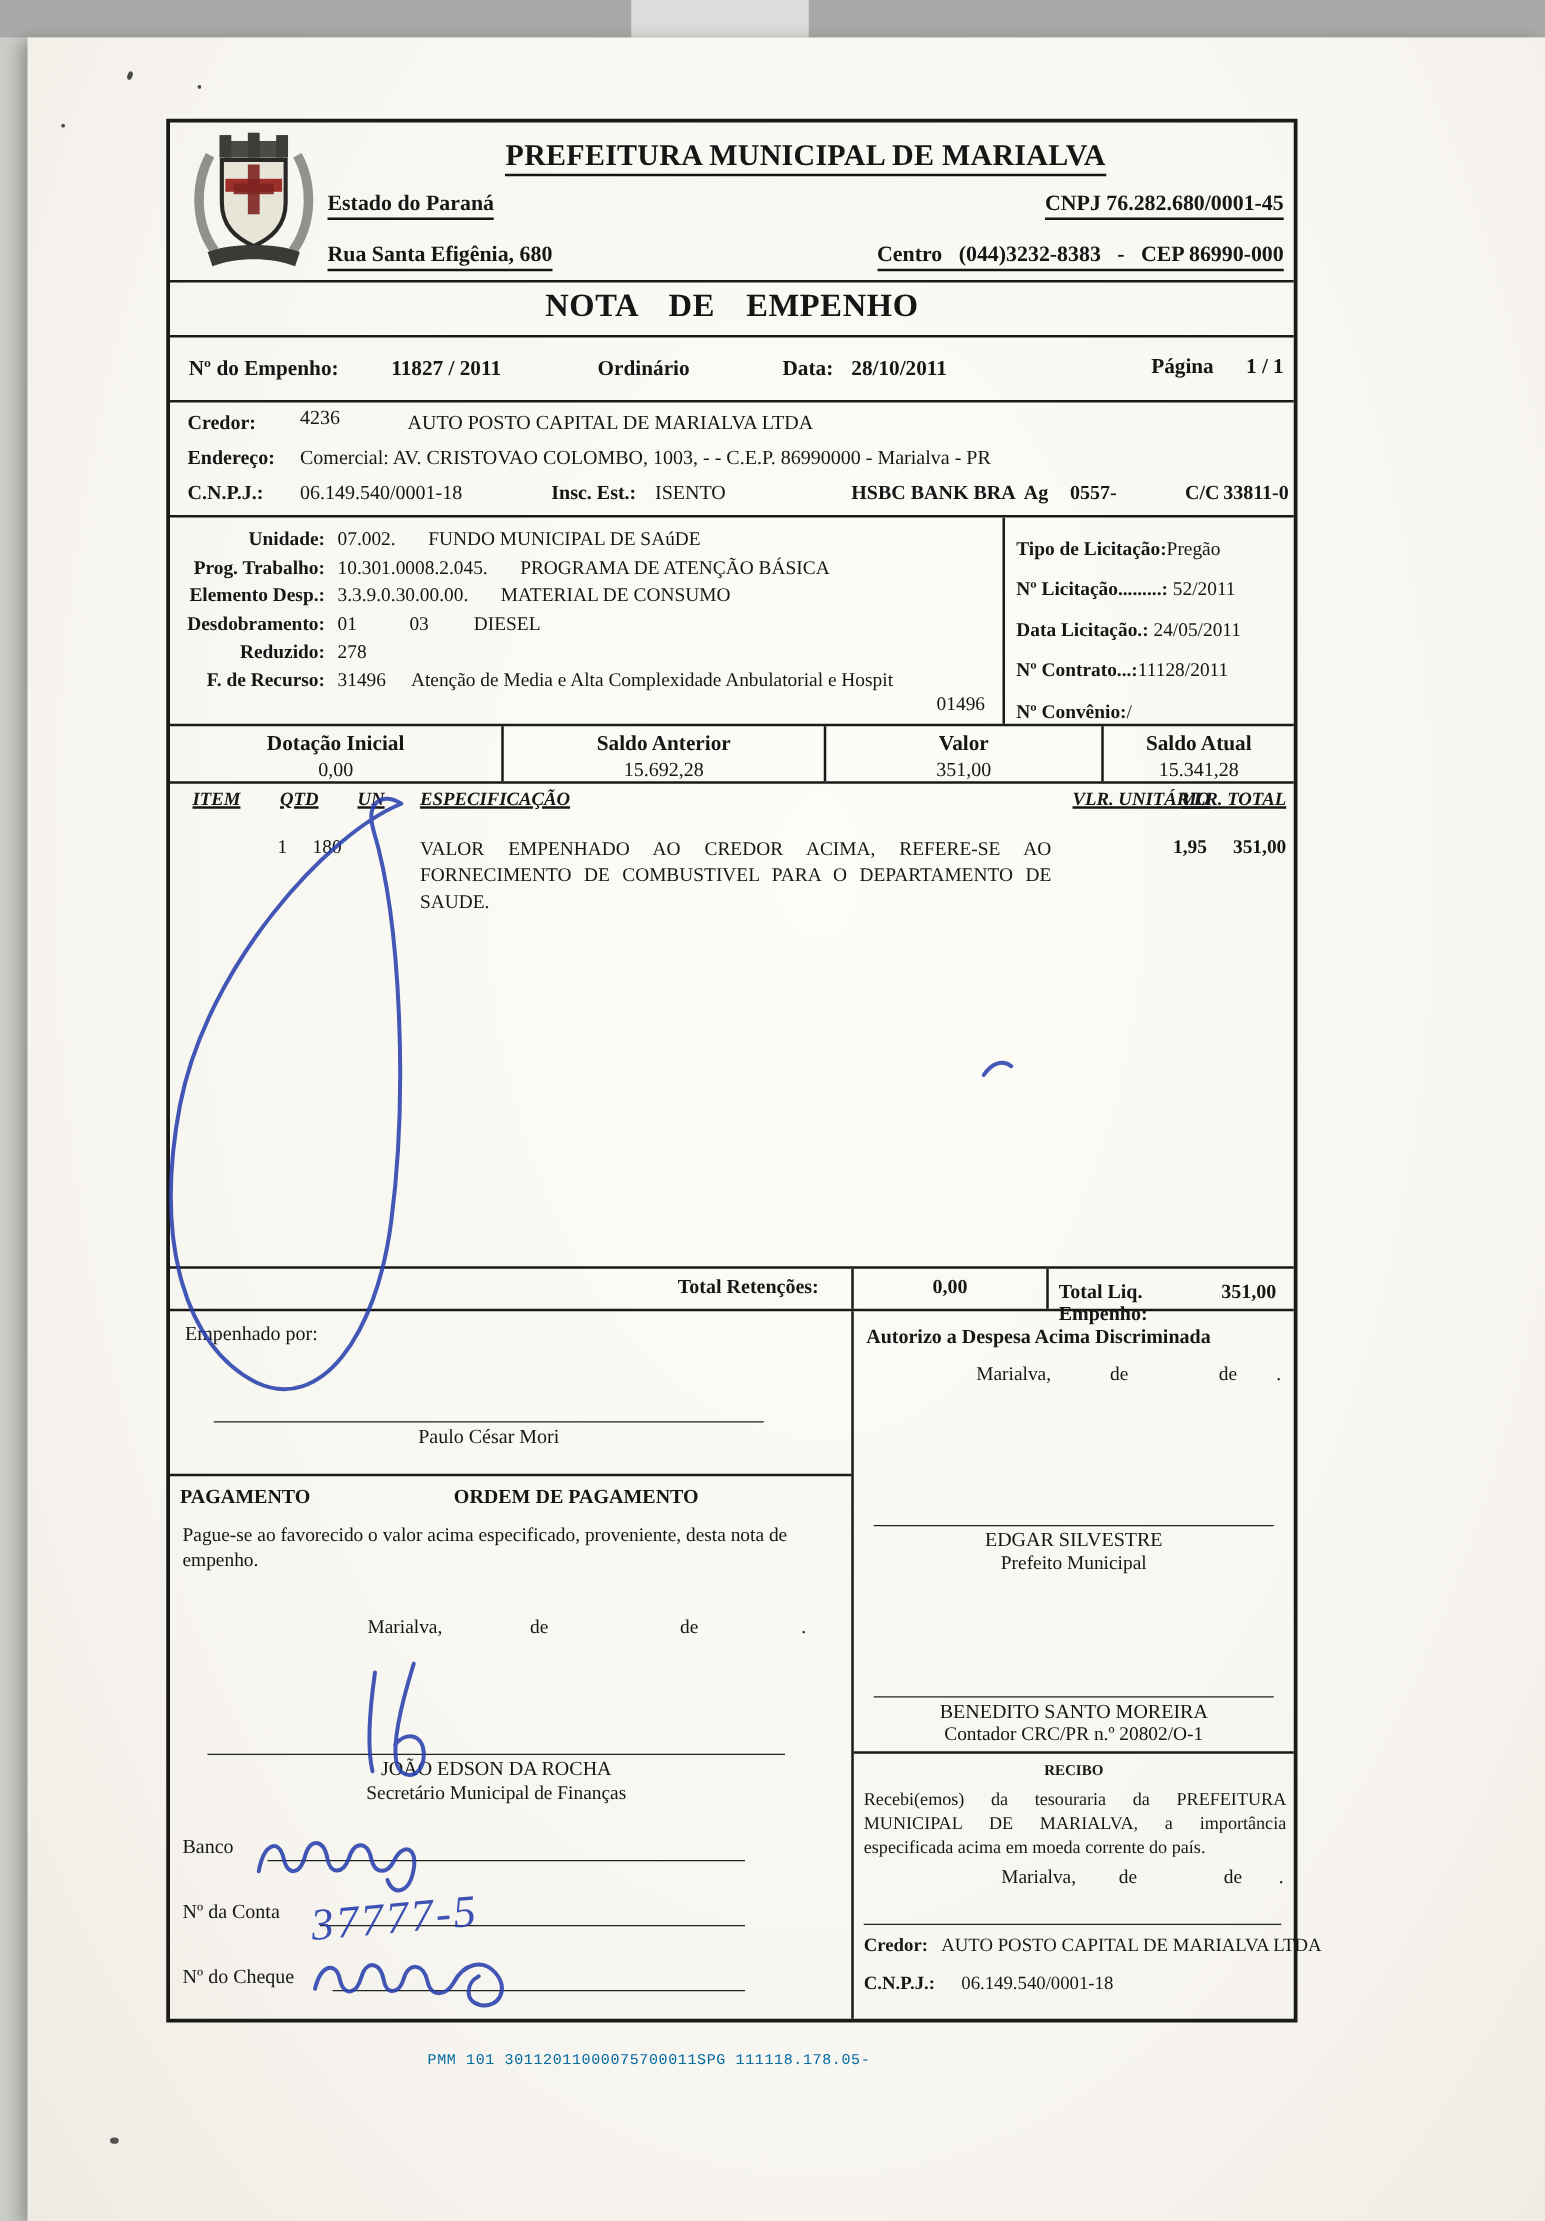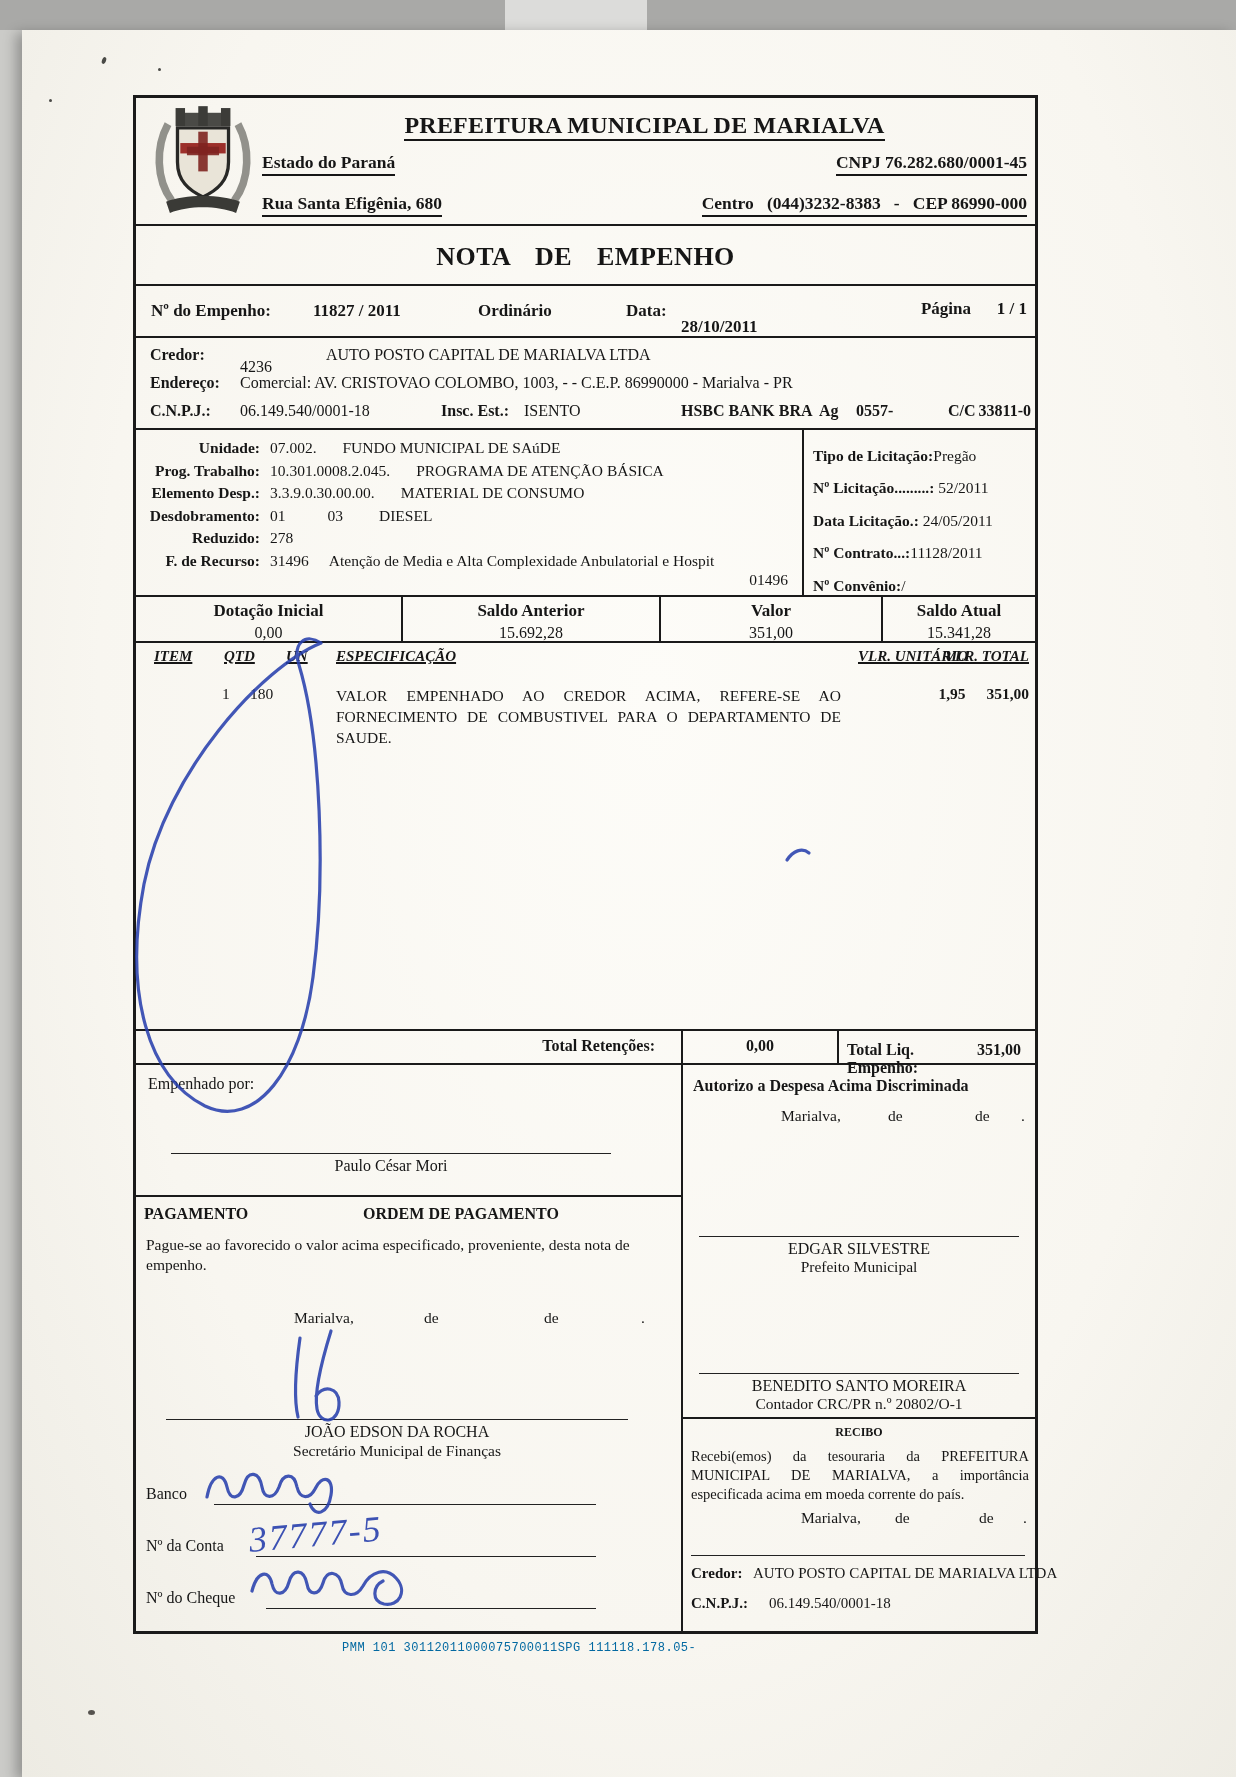--- a/index.html
+++ b/index.html
@@ -23,22 +23,22 @@
   .ctr{text-align:center}
 
   .hdr{display:flex;height:128px;padding:4px 8px}
   .logo{width:118px;display:flex;align-items:center;justify-content:center}
   .hdr-text{flex:1;text-align:center}
   .h-title{font-size:24px;font-weight:bold;margin-top:10px;letter-spacing:.2px}
   .h-line{display:flex;justify-content:space-between;font-size:17.5px;font-weight:bold}
   .l2{margin-top:13px;gap:72px}
   .l3{margin-top:17px;gap:52px}
 
-  .titlebar{height:60px;text-align:center;font-size:26px;font-weight:bold;word-spacing:18px;
-            padding-top:16px;letter-spacing:.5px}
+  .titlebar{height:44px;text-align:center;font-size:26px;font-weight:bold;word-spacing:18px;
+            padding-top:4px;letter-spacing:.5px}
   .emp-row{height:52px;font-size:17px;font-weight:bold}
   .credor-box{height:92px;font-size:16px}
 
   .budget{height:167px;display:flex}
   .budget-left{flex:1;position:relative;padding-top:7px;font-size:15.5px}
   .b-row{line-height:22.6px;white-space:nowrap}
   .b-lab{display:inline-block;width:124px;text-align:right;font-weight:bold}
   .b-code{margin-left:10px}
   .b-desc{margin-left:26px}
   .b-code2{margin-left:42px}
@@ -121,28 +121,28 @@
       </div>
     </div>
 
     <div class="sec titlebar">NOTA DE EMPENHO</div>
 
     <div class="sec emp-row">
       <span class="abs" style="left:15px;top:15px">Nº do Empenho:</span>
       <span class="abs" style="left:177px;top:15px">11827 / 2011</span>
       <span class="abs" style="left:342px;top:15px">Ordinário</span>
       <span class="abs" style="left:490px;top:15px">Data:</span>
-      <span class="abs" style="left:545px;top:31px">28/10/2011</span>
+      <span class="abs" style="left:545px;top:15px">28/10/2011</span>
       <span class="abs" style="right:64px;top:13px">Página</span>
       <span class="abs" style="right:8px;top:13px">1 / 1</span>
     </div>
 
     <div class="sec credor-box">
       <span class="abs bld" style="left:14px;top:8px">Credor:</span>
-      <span class="abs" style="left:104px;top:20px">4236</span>
+      <span class="abs" style="left:104px;top:4px">4236</span>
       <span class="abs" style="left:190px;top:8px">AUTO POSTO CAPITAL DE MARIALVA LTDA</span>
       <span class="abs bld" style="left:14px;top:36px">Endereço:</span>
       <span class="abs" style="left:104px;top:36px">Comercial: AV. CRISTOVAO COLOMBO, 1003, - - C.E.P. 86990000 - Marialva - PR</span>
       <span class="abs bld" style="left:14px;top:64px">C.N.P.J.:</span>
       <span class="abs" style="left:104px;top:64px">06.149.540/0001-18</span>
       <span class="abs bld" style="left:305px;top:64px">Insc. Est.:</span>
       <span class="abs" style="left:388px;top:64px">ISENTO</span>
       <span class="abs bld" style="left:545px;top:64px">HSBC BANK BRA</span>
       <span class="abs bld" style="left:683px;top:64px">Ag</span>
       <span class="abs bld" style="left:720px;top:64px">0557-</span>

